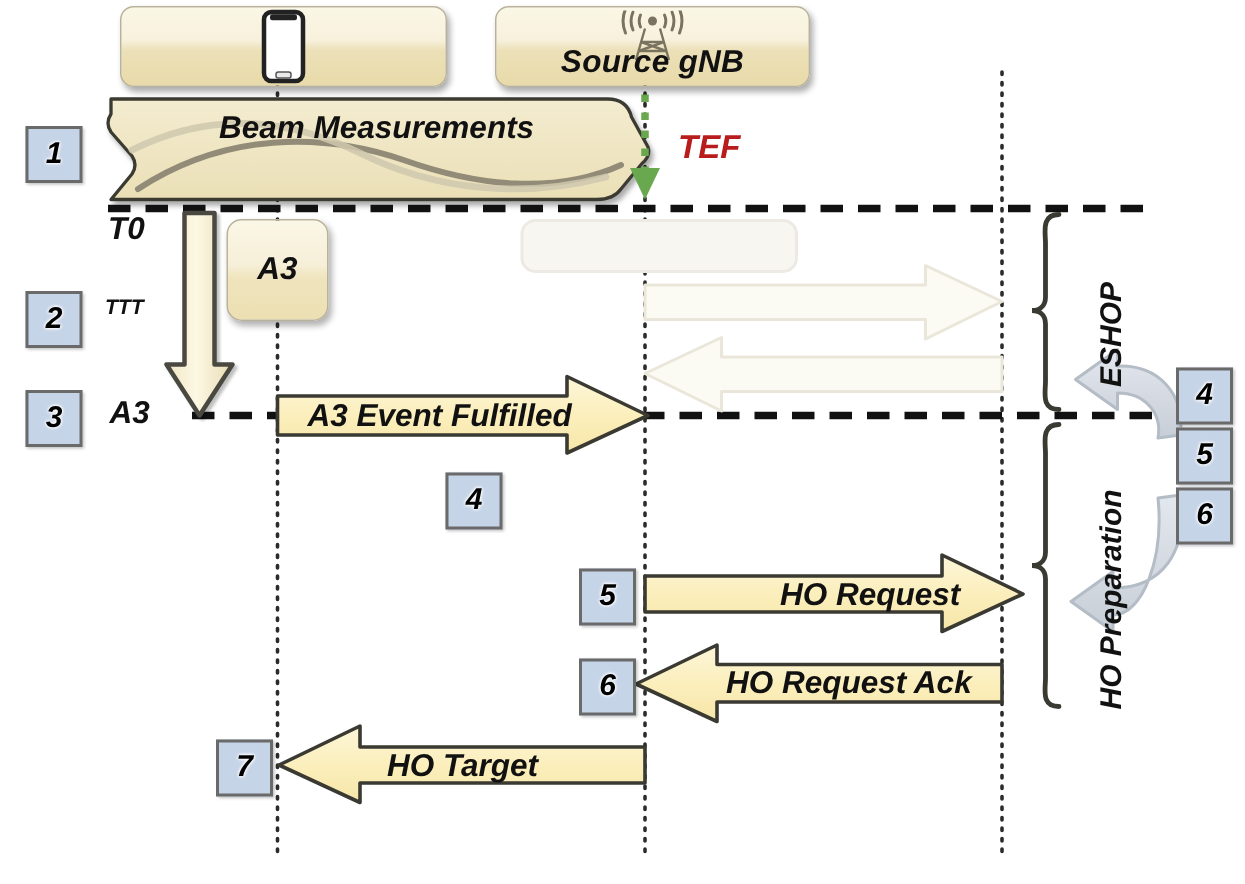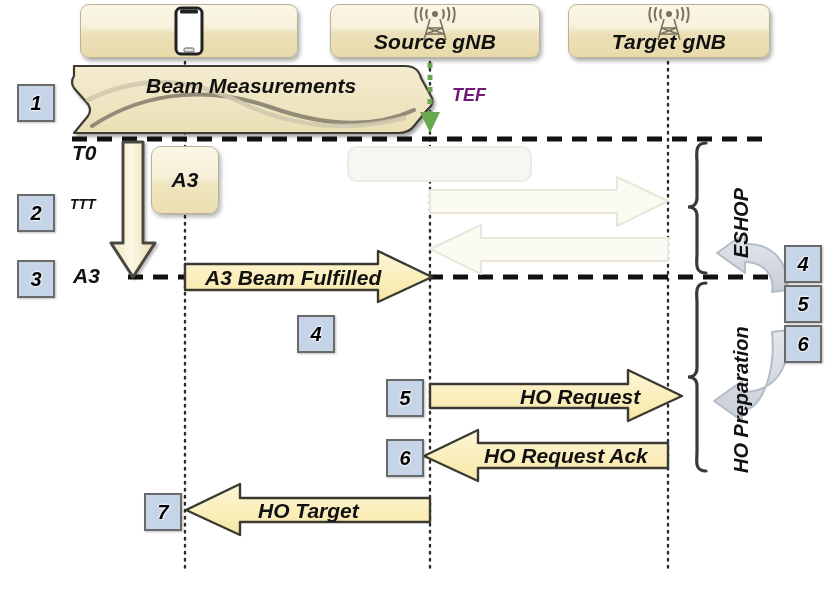--- a/index.html
+++ b/index.html
@@ -22,21 +22,21 @@
          background:#c6d4e8;box-shadow:1px 1px 2px rgba(0,0,0,.25);}
   .badge span{position:absolute;left:0;right:0;top:50%;transform:translateY(-50%);
          text-align:center;font-size:20px;font-weight:bold;font-style:italic;color:#000;
          text-shadow:0 0 2px #ffffff,0 0 2px #ffffff,0 0 3px #ffffff;}
 
   
   .lbl{position:absolute;font-weight:bold;font-style:italic;color:#111;white-space:nowrap;}
   .lbl.t0{font-size:21px;}
   .lbl.ttt{font-size:14px;}
   .lbl.a3line{font-size:21px;}
-  .lbl.tef{font-size:18px;color:#701a75;}
+  .lbl.tef{font-size:22px;color:#b91c1c;}
   .vlbl{position:absolute;font-weight:bold;font-style:italic;color:#111;
         font-size:20px;white-space:nowrap;transform-origin:0 0;}
 
   
   .ybox{position:absolute;border:1px solid #b9b29a;border-radius:10px;
         box-shadow:2px 3px 4px rgba(0,0,0,.3);
         background:linear-gradient(to bottom,#fbf7e6 0%,#f6efd8 45%,#efe4bd 58%,#ecdfb2 100%);}
   .ybox span{position:absolute;left:0;right:0;top:50%;transform:translateY(-50%);
         text-align:center;font-size:21px;font-weight:bold;font-style:italic;color:#111;}
 
@@ -175,58 +175,37 @@
         <g fill="none" stroke="#7a7360" stroke-width="1.6">
           <path d="M30,12 L24,33 M40,12 L46,33"></path>
           <path d="M27.5,21 L42.5,21 M26,27 L44,27"></path>
           <path d="M27.5,21 L44,27 M42.5,21 L26,27"></path>
         </g>
       </svg>
     </div>
     <div class="nlabel">Source gNB</div>
   </div>
 
-  <div class="node" style="left:568px;top:4px;width:200px;height:52px;">
-    <div class="nicon">
-      <svg width="70" height="34" viewBox="0 0 70 34">
-        <g fill="none" stroke="#7a7360" stroke-width="2" stroke-linecap="round">
-          <path d="M27,11 A10,10 0 0 1 27,3"></path>
-            <path d="M22,13 A15,15 0 0 1 22,1"></path>
-          <path d="M17,15 A21,21 0 0 1 17,-1"></path>
-          <path d="M43,11 A10,10 0 0 0 43,3"></path>
-            <path d="M48,13 A15,15 0 0 0 48,1"></path>
-          <path d="M53,15 A21,21 0 0 0 53,-1"></path>
-        </g>
-        <circle cx="35" cy="7" r="3" fill="#7a7360"></circle>
-        <g fill="none" stroke="#7a7360" stroke-width="1.6">
-          <path d="M30,12 L24,33 M40,12 L46,33"></path>
-          <path d="M27.5,21 L42.5,21 M26,27 L44,27"></path>
-          <path d="M27.5,21 L44,27 M42.5,21 L26,27"></path>
-        </g>
-      </svg>
-    </div>
-    <div class="nlabel">Target gNB</div>
-  </div>
 
   <div class="msg" style="left:146px;top:74px;">Beam Measurements</div>
 
   <div class="lbl tef" style="left:452px;top:85px;">TEF</div>
   <div class="lbl t0" style="left:72px;top:141px;">T0</div>
   <div class="lbl ttt" style="left:70px;top:196px;">TTT</div>
   <div class="lbl a3line" style="left:73px;top:264px;">A3</div>
 
   <div class="vlbl" style="left:730px;top:258px;transform:rotate(-90deg);">ESHOP</div>
   <div class="vlbl" style="left:730px;top:473px;transform:rotate(-90deg);">HO Preparation</div>
 
   <div class="ybox" style="left:151px;top:146px;width:66px;height:66px;">
     <span>A3</span>
   </div>
 
 
-  <div class="msg" style="left:205px;top:266px;">A3 Beam Fulfilled</div>
+  <div class="msg" style="left:205px;top:266px;">A3 Event Fulfilled</div>
   <div class="msg" style="left:472px;top:385px;margin-left:48px;">HO Request</div>
   <div class="msg" style="left:484px;top:444px;">HO Request Ack</div>
   <div class="msg" style="left:258px;top:499px;">HO Target</div>
 
   <div class="badge" style="left:17px;top:84px;">
     <span>1</span>
     </div>
   <div class="badge" style="left:17px;top:194px;">
     <span>2</span>
     </div>

